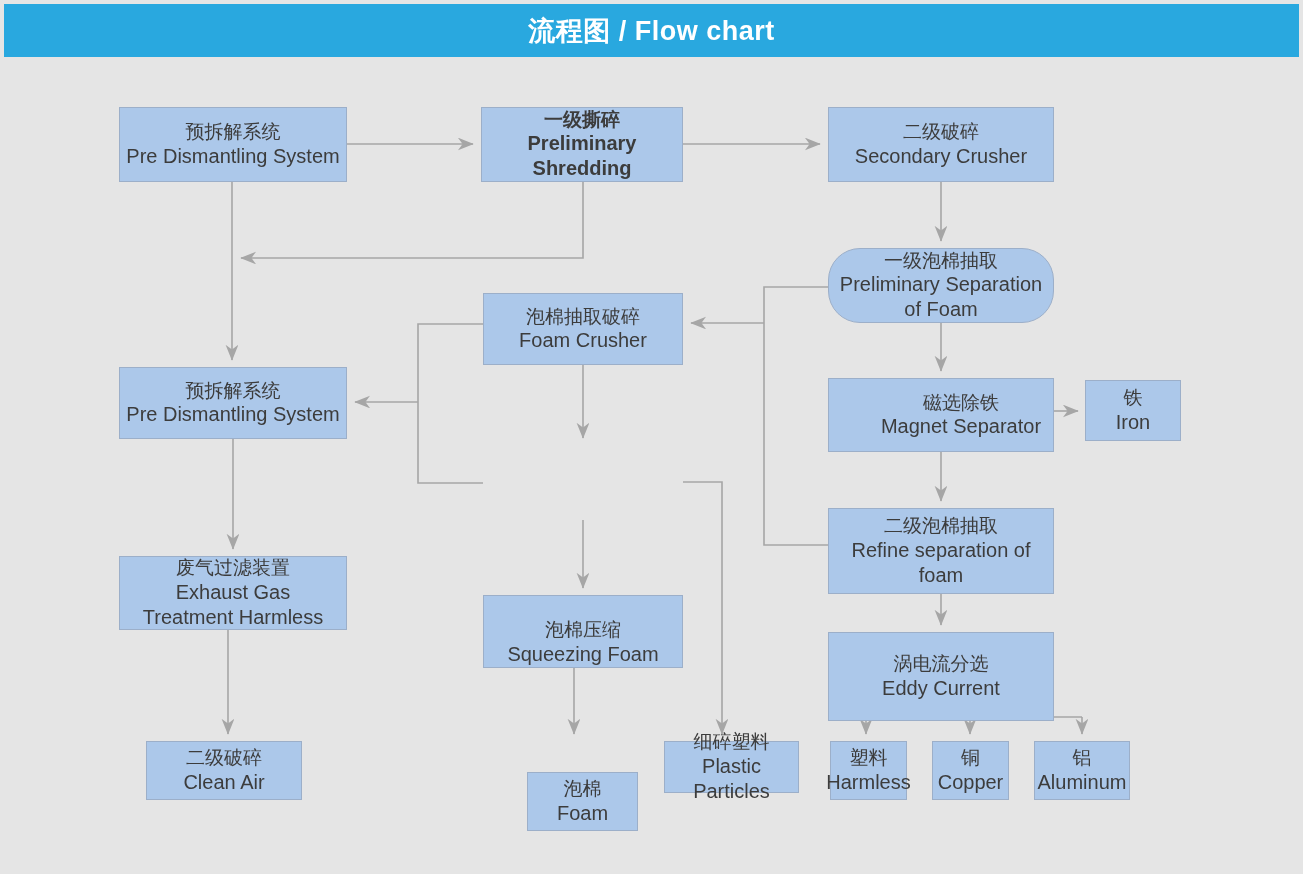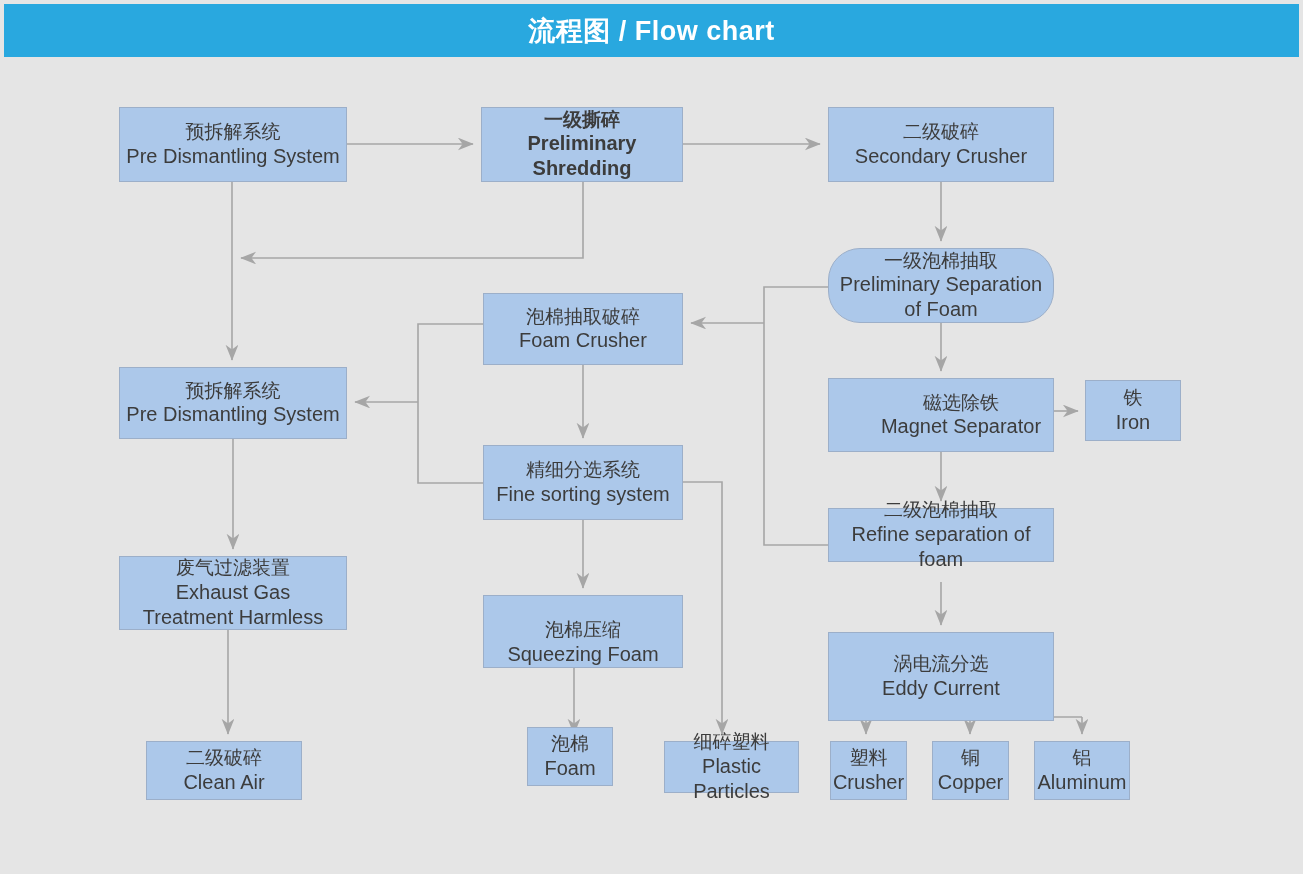--- a/index.html
+++ b/index.html
@@ -92,26 +92,22 @@
   <div class="node" style="left:828px;top:378px;width:226px;height:74px;padding-left:40px;">
     <span class="zh">磁选除铁</span>
     <span class="en">Magnet Separator</span>
   </div>
 
   <div class="node" style="left:1085px;top:380px;width:96px;height:61px;">
     <span class="zh">铁</span>
     <span class="en">Iron</span>
   </div>
 
-  <div class="node" style="left:483px;top:445px;width:200px;height:75px;">
-    <span class="zh">精细分选系统</span>
-    <span class="en">Fine sorting system</span>
-  </div>
 
-  <div class="node" style="left:828px;top:508px;width:226px;height:54px;">
+  <div class="node" style="left:828px;top:508px;width:226px;height:86px;">
     <span class="zh">二级泡棉抽取</span>
     <span class="en">Refine separation of foam</span>
   </div>
 
   <div class="node" style="left:119px;top:556px;width:228px;height:74px;">
     <span class="zh">废气过滤装置</span>
     <span class="en">Exhaust Gas
 Treatment Harmless</span>
   </div>
 
@@ -123,33 +119,33 @@
   <div class="node" style="left:828px;top:632px;width:226px;height:89px;">
     <span class="zh">涡电流分选</span>
     <span class="en">Eddy Current</span>
   </div>
 
   <div class="node" style="left:146px;top:741px;width:156px;height:59px;">
     <span class="zh">二级破碎</span>
     <span class="en">Clean Air</span>
   </div>
 
-  <div class="node" style="left:527px;top:727px;width:86px;height:59px;">
+  <div class="node" style="left:527px;top:772px;width:111px;height:59px;">
     <span class="zh">泡棉</span>
     <span class="en">Foam</span>
   </div>
 
   <div class="node" style="left:664px;top:741px;width:135px;height:52px;">
     <span class="zh">细碎塑料</span>
     <span class="en">Plastic Particles</span>
   </div>
 
   <div class="node" style="left:830px;top:741px;width:77px;height:59px;">
     <span class="zh">塑料</span>
-    <span class="en">Crusher</span>
+    <span class="en">Harmless</span>
   </div>
 
   <div class="node" style="left:932px;top:741px;width:77px;height:59px;">
     <span class="zh">铜</span>
     <span class="en">Copper</span>
   </div>
 
   <div class="node" style="left:1034px;top:741px;width:96px;height:59px;">
     <span class="zh">铝</span>
     <span class="en">Aluminum</span>

